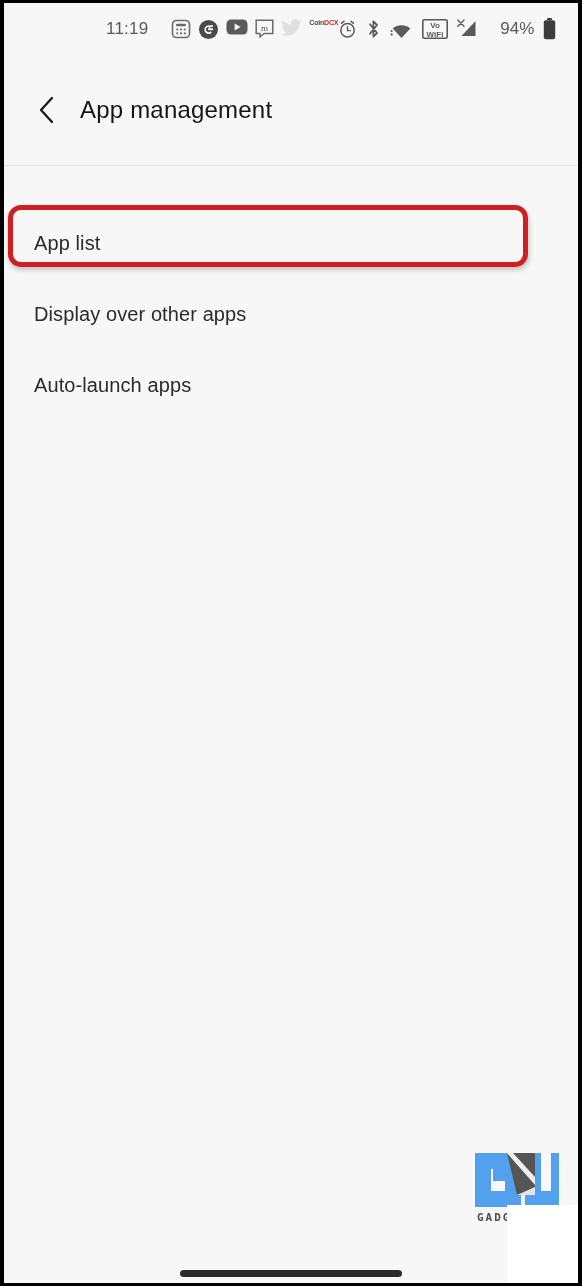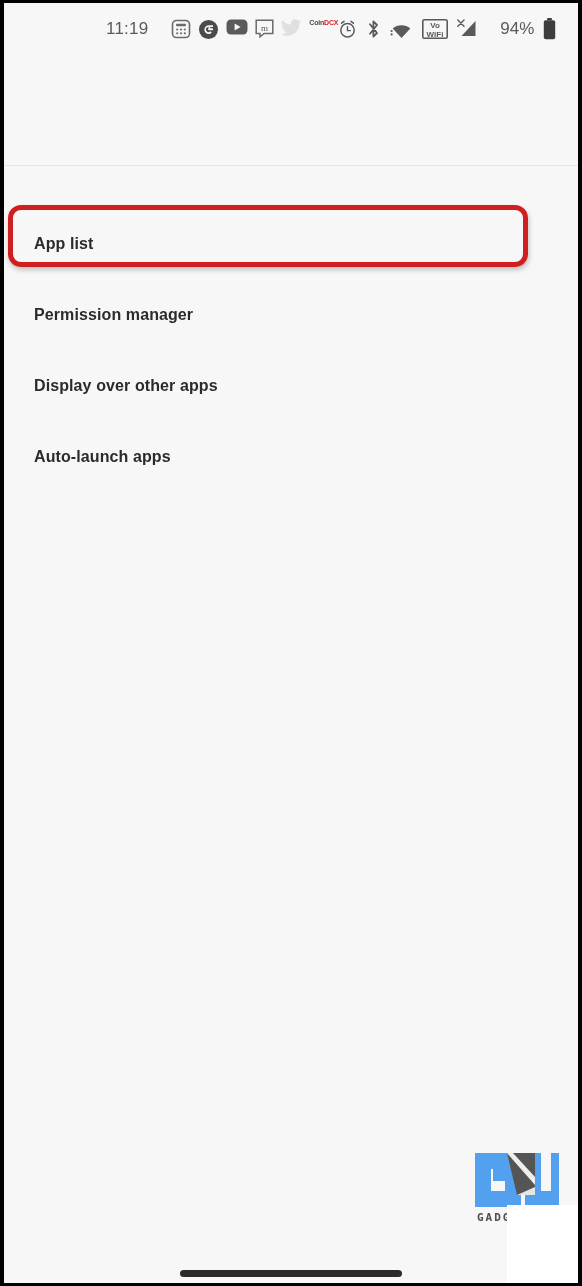--- a/index.html
+++ b/index.html
@@ -77,21 +77,21 @@
     position:absolute; left:0; top:163px;
     width:574px;
   }
   .row {
     height:71px;
     display:flex; align-items:center;
     padding-left:30px;
     cursor:pointer;
   }
   .row-label {
-    font-size:16px; color:#2b2b2b; font-weight:700;
+    font-size:20px; color:#2b2b2b; font-weight:400;
     letter-spacing:.1px;
   }
   #row-0 { margin-top:42px; }
 
   
   #highlight-box {
     position:absolute;
     left:4px; top:202px;
     width:520px; height:62px;
     border:5px solid #cf1f20;
@@ -233,28 +233,33 @@
 
       <span class="ic">
         <svg width="13" height="22" viewBox="0 0 13 22">
           <rect x="4" y="0" width="5" height="2.2" rx="1" fill="#3d3d3d"></rect>
           <rect x="0.8" y="2.2" width="11.4" height="19" rx="2" fill="#3d3d3d"></rect>
         </svg>
       </span>
     </div>
   </div>
 
+  <div id="header">
+    <div id="back-btn">
+      <svg width="22" height="30" viewBox="0 0 22 30">
+        <path d="M16 3 L5 15 L16 27" fill="none" stroke="#151515" stroke-width="2.2" stroke-linecap="round" stroke-linejoin="round"></path>
+      </svg>
+    </div>
+    <div id="page-title">App management</div>
+  </div>
   <div id="header-sep"></div>
 
   <div id="list">
     <div class="row" id="row-0">
       <span class="row-label">App list</span>
-    </div>
-    <div class="row">
-      <span class="row-label">Permission manager</span>
     </div>
     <div class="row">
       <span class="row-label">Display over other apps</span>
     </div>
     <div class="row">
       <span class="row-label">Auto-launch apps</span>
     </div>
   </div>
 
   <div id="highlight-box"></div>

